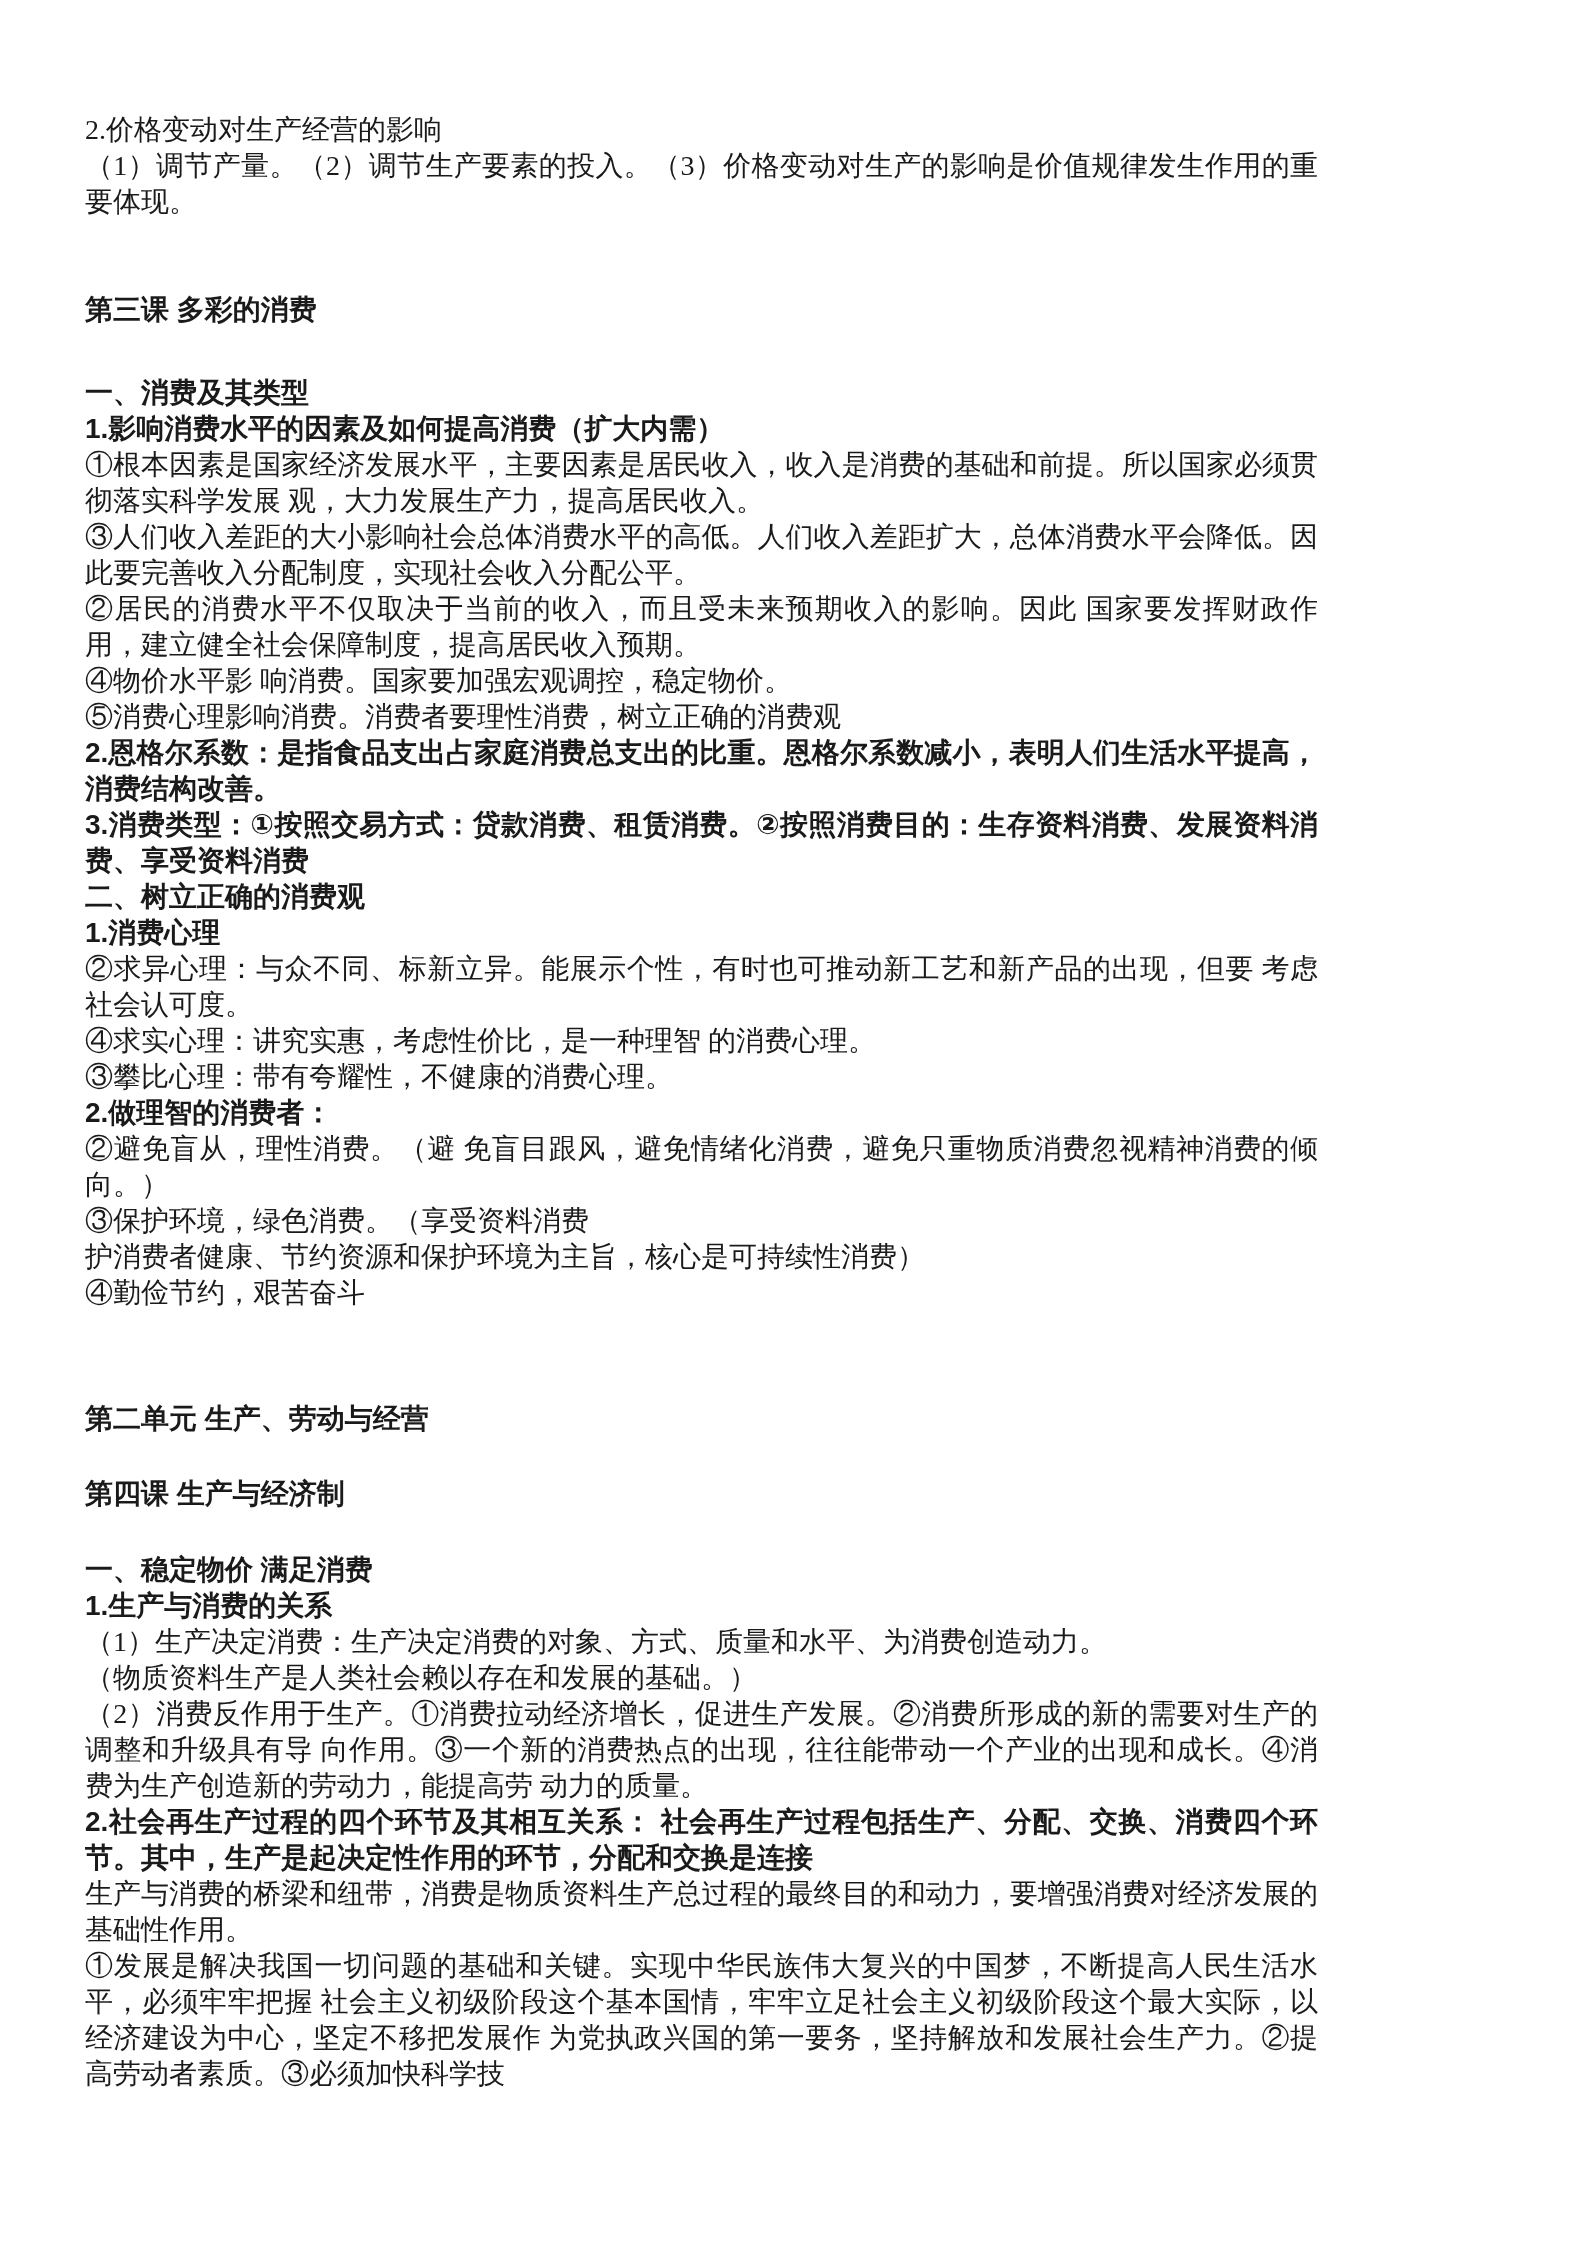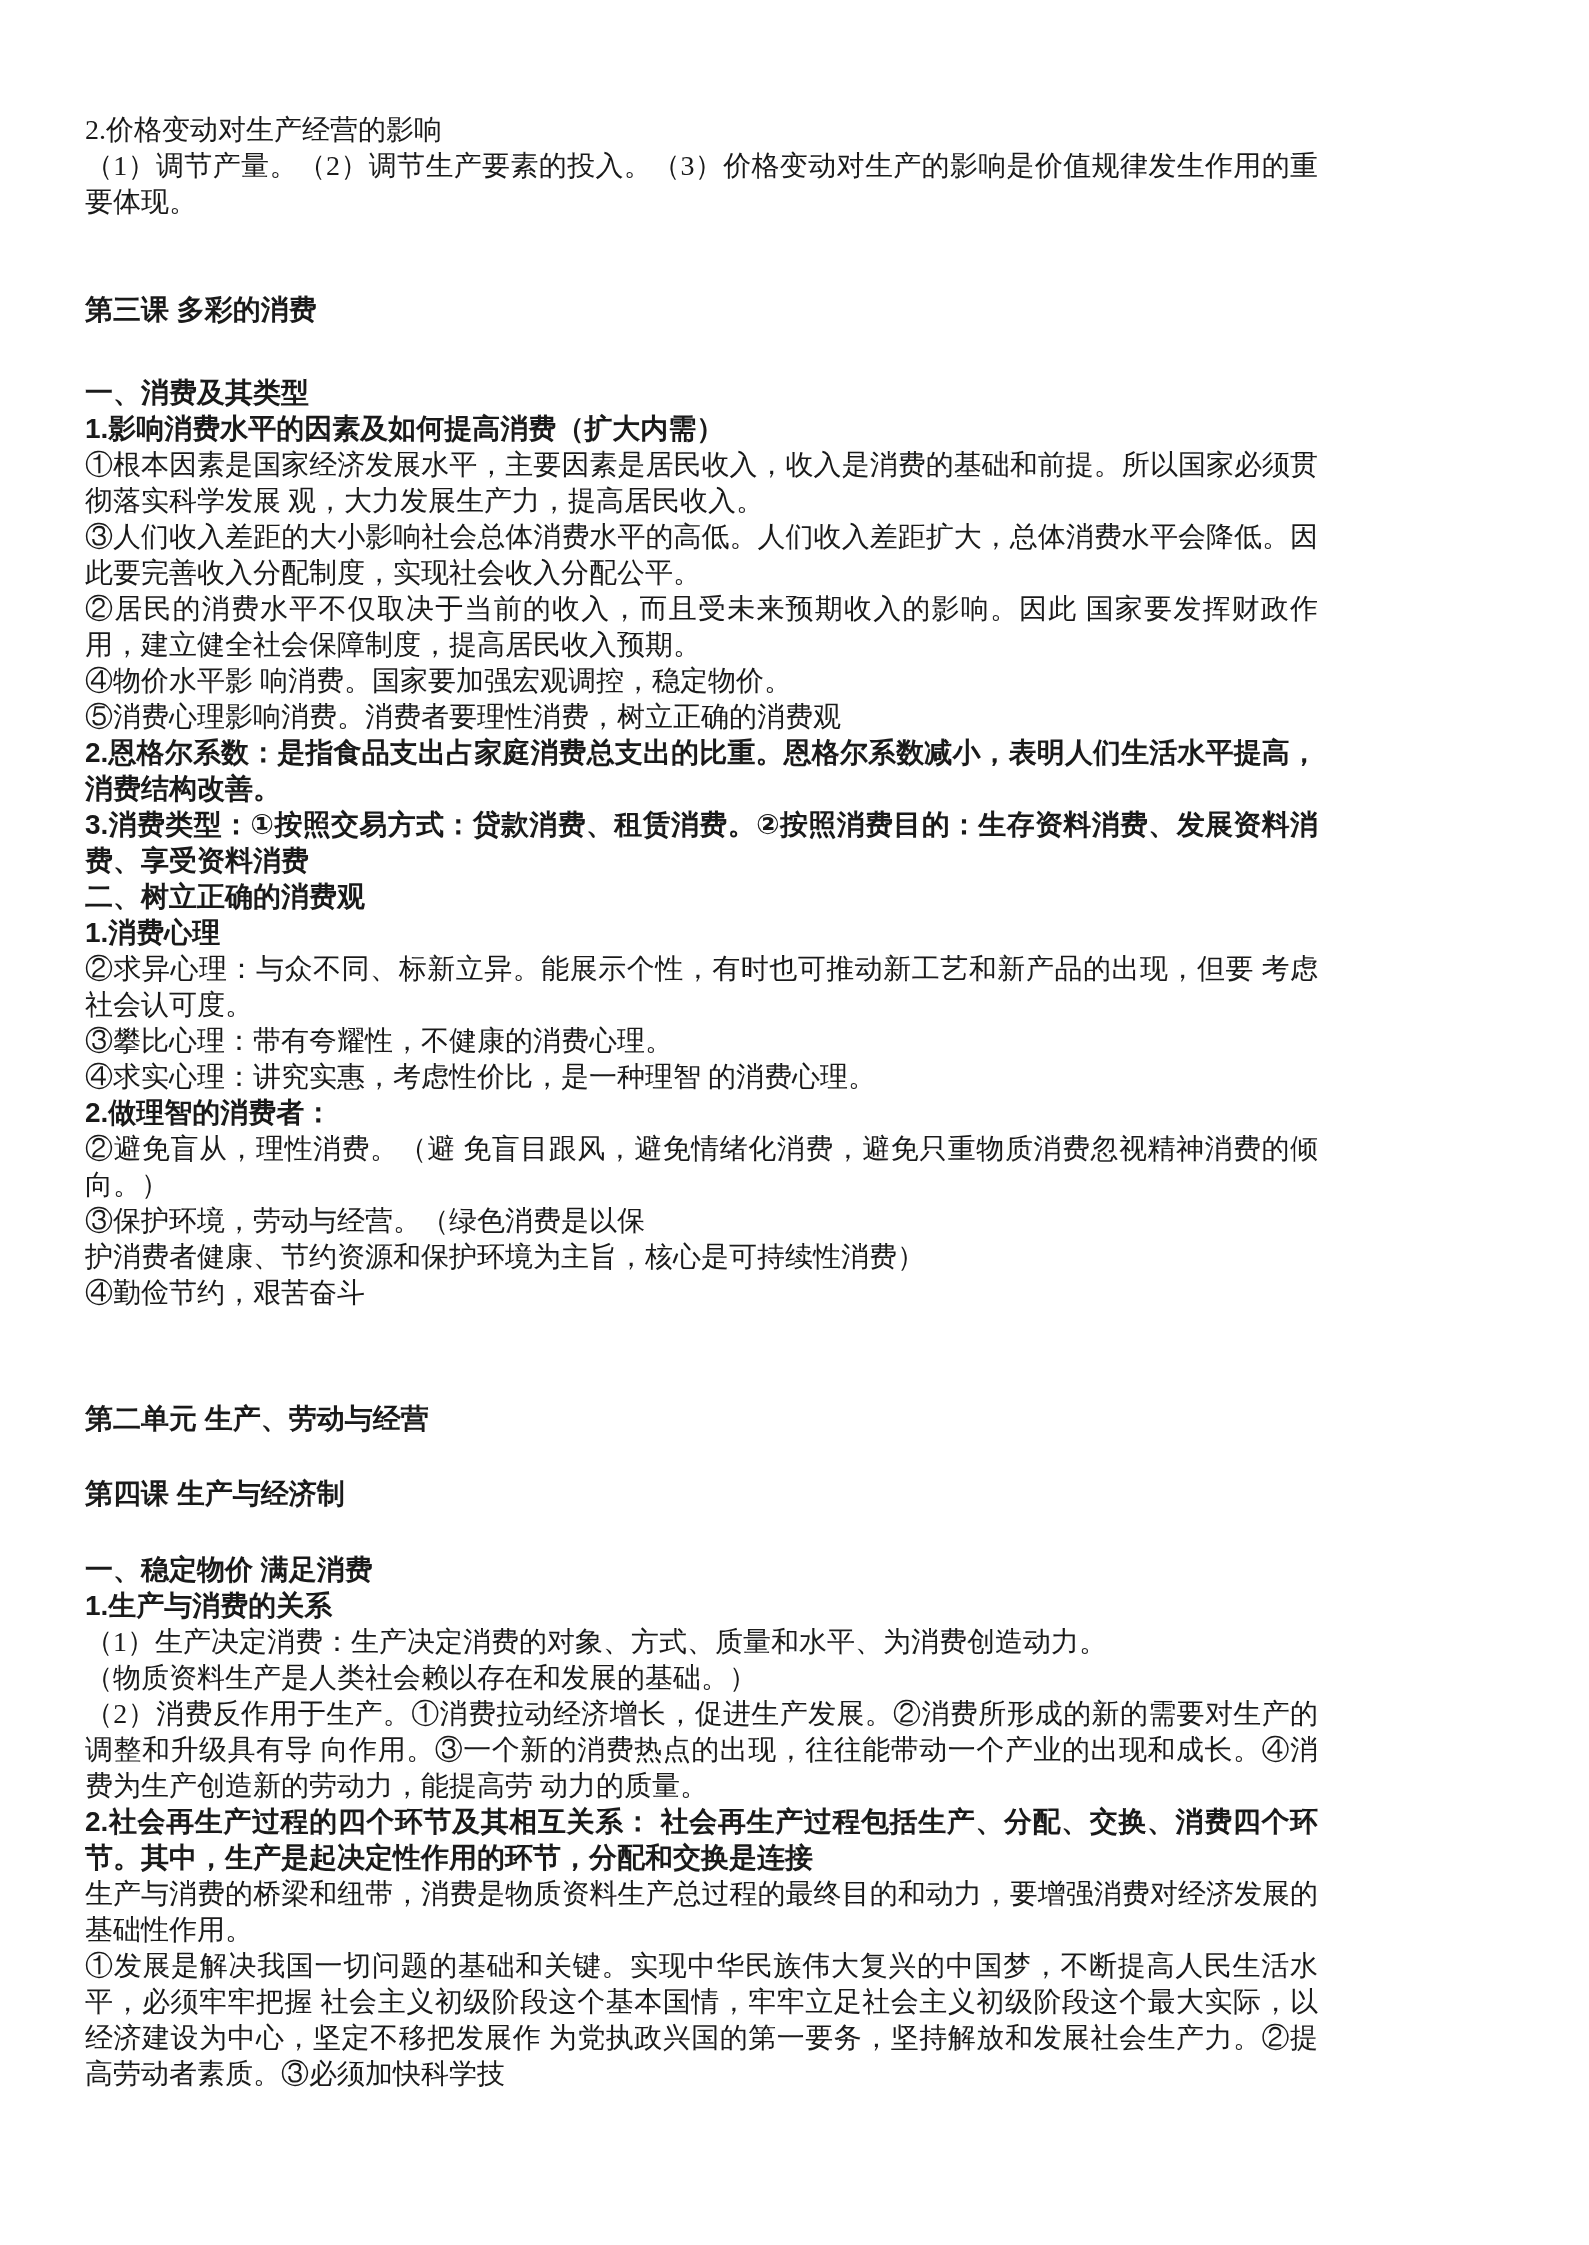--- a/index.html
+++ b/index.html
@@ -46,25 +46,25 @@
     <div class="block body">①根本因素是国家经济发展水平，主要因素是居民收入，收入是消费的基础和前提。所以国家必须贯彻落实科学发展 观，大力发展生产力，提高居民收入。</div>
     <div class="block body">③人们收入差距的大小影响社会总体消费水平的高低。人们收入差距扩大，总体消费水平会降低。因此要完善收入分配制度，实现社会收入分配公平。</div>
     <div class="block body">②居民的消费水平不仅取决于当前的收入，而且受未来预期收入的影响。因此 国家要发挥财政作用，建立健全社会保障制度，提高居民收入预期。</div>
     <div class="block body">④物价水平影 响消费。国家要加强宏观调控，稳定物价。</div>
     <div class="block body">⑤消费心理影响消费。消费者要理性消费，树立正确的消费观</div>
     <div class="block lead"><span class="lead">2.恩格尔系数：</span>是指食品支出占家庭消费总支出的比重。恩格尔系数减小，表明人们生活水平提高，消费结构改善。</div>
     <div class="block lead"><span class="lead">3.消费类型：</span>①按照交易方式：贷款消费、租赁消费。②按照消费目的：生存资料消费、发展资料消费、享受资料消费</div>
     <div class="block heading">二、树立正确的消费观</div>
     <div class="block heading">1.消费心理</div>
     <div class="block body">②求异心理：与众不同、标新立异。能展示个性，有时也可推动新工艺和新产品的出现，但要 考虑社会认可度。</div>
+    <div class="block body">④求实心理：讲究实惠，考虑性价比，是一种理智 的消费心理。</div>
     <div class="block body">③攀比心理：带有夸耀性，不健康的消费心理。</div>
-    <div class="block body">④求实心理：讲究实惠，考虑性价比，是一种理智 的消费心理。</div>
     <div class="block heading">2.做理智的消费者：</div>
     <div class="block body">②避免盲从，理性消费。（避 免盲目跟风，避免情绪化消费，避免只重物质消费忽视精神消费的倾向。）</div>
-    <div class="block body">③保护环境，劳动与经营。（绿色消费是以保</div>
+    <div class="block body">③保护环境，绿色消费。（享受资料消费</div>
     <div class="block body">护消费者健康、节约资源和保护环境为主旨，核心是可持续性消费）</div>
     <div class="block body">④勤俭节约，艰苦奋斗</div>
     <div class="spacer" style="height: 90px;"></div>
     <div class="block heading_center">第二单元 生产、劳动与经营</div>
     <div class="spacer" style="height: 39.6px;"></div>
     <div class="block heading_center">第四课 生产与经济制</div>
     <div class="spacer" style="height: 39.6px;"></div>
     <div class="block heading">一、稳定物价 满足消费</div>
     <div class="block heading">1.生产与消费的关系</div>
     <div class="block body">（1）生产决定消费：生产决定消费的对象、方式、质量和水平、为消费创造动力。</div>

